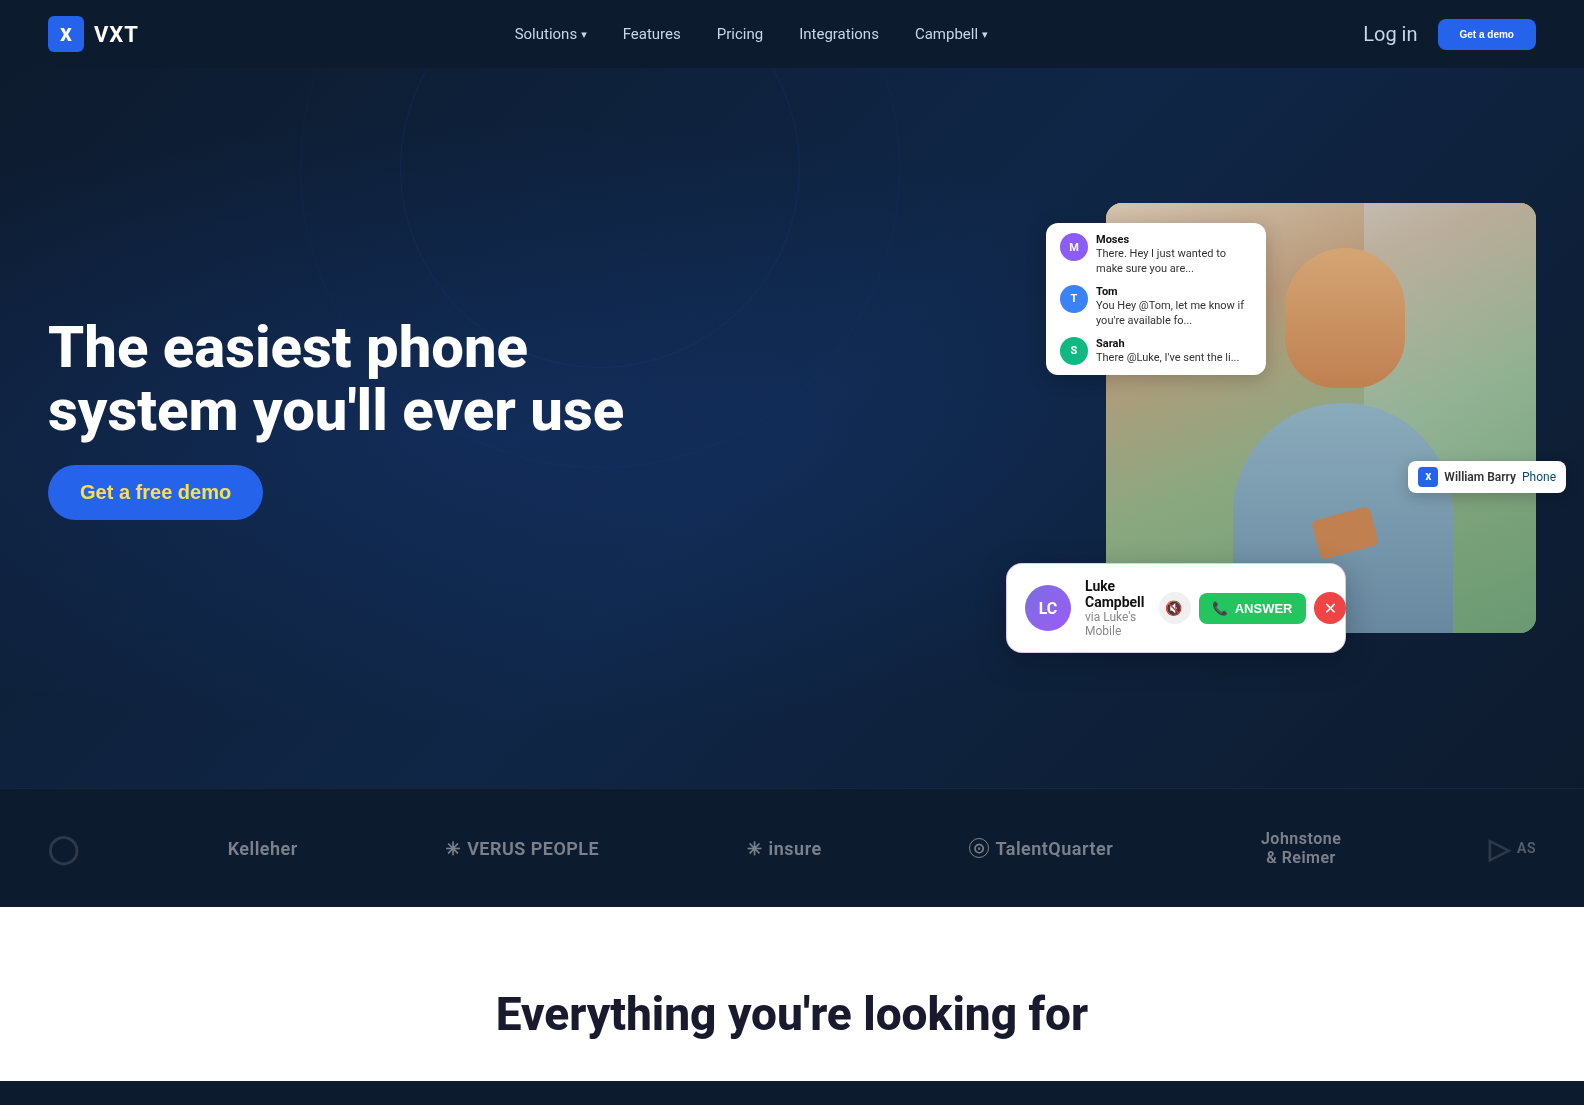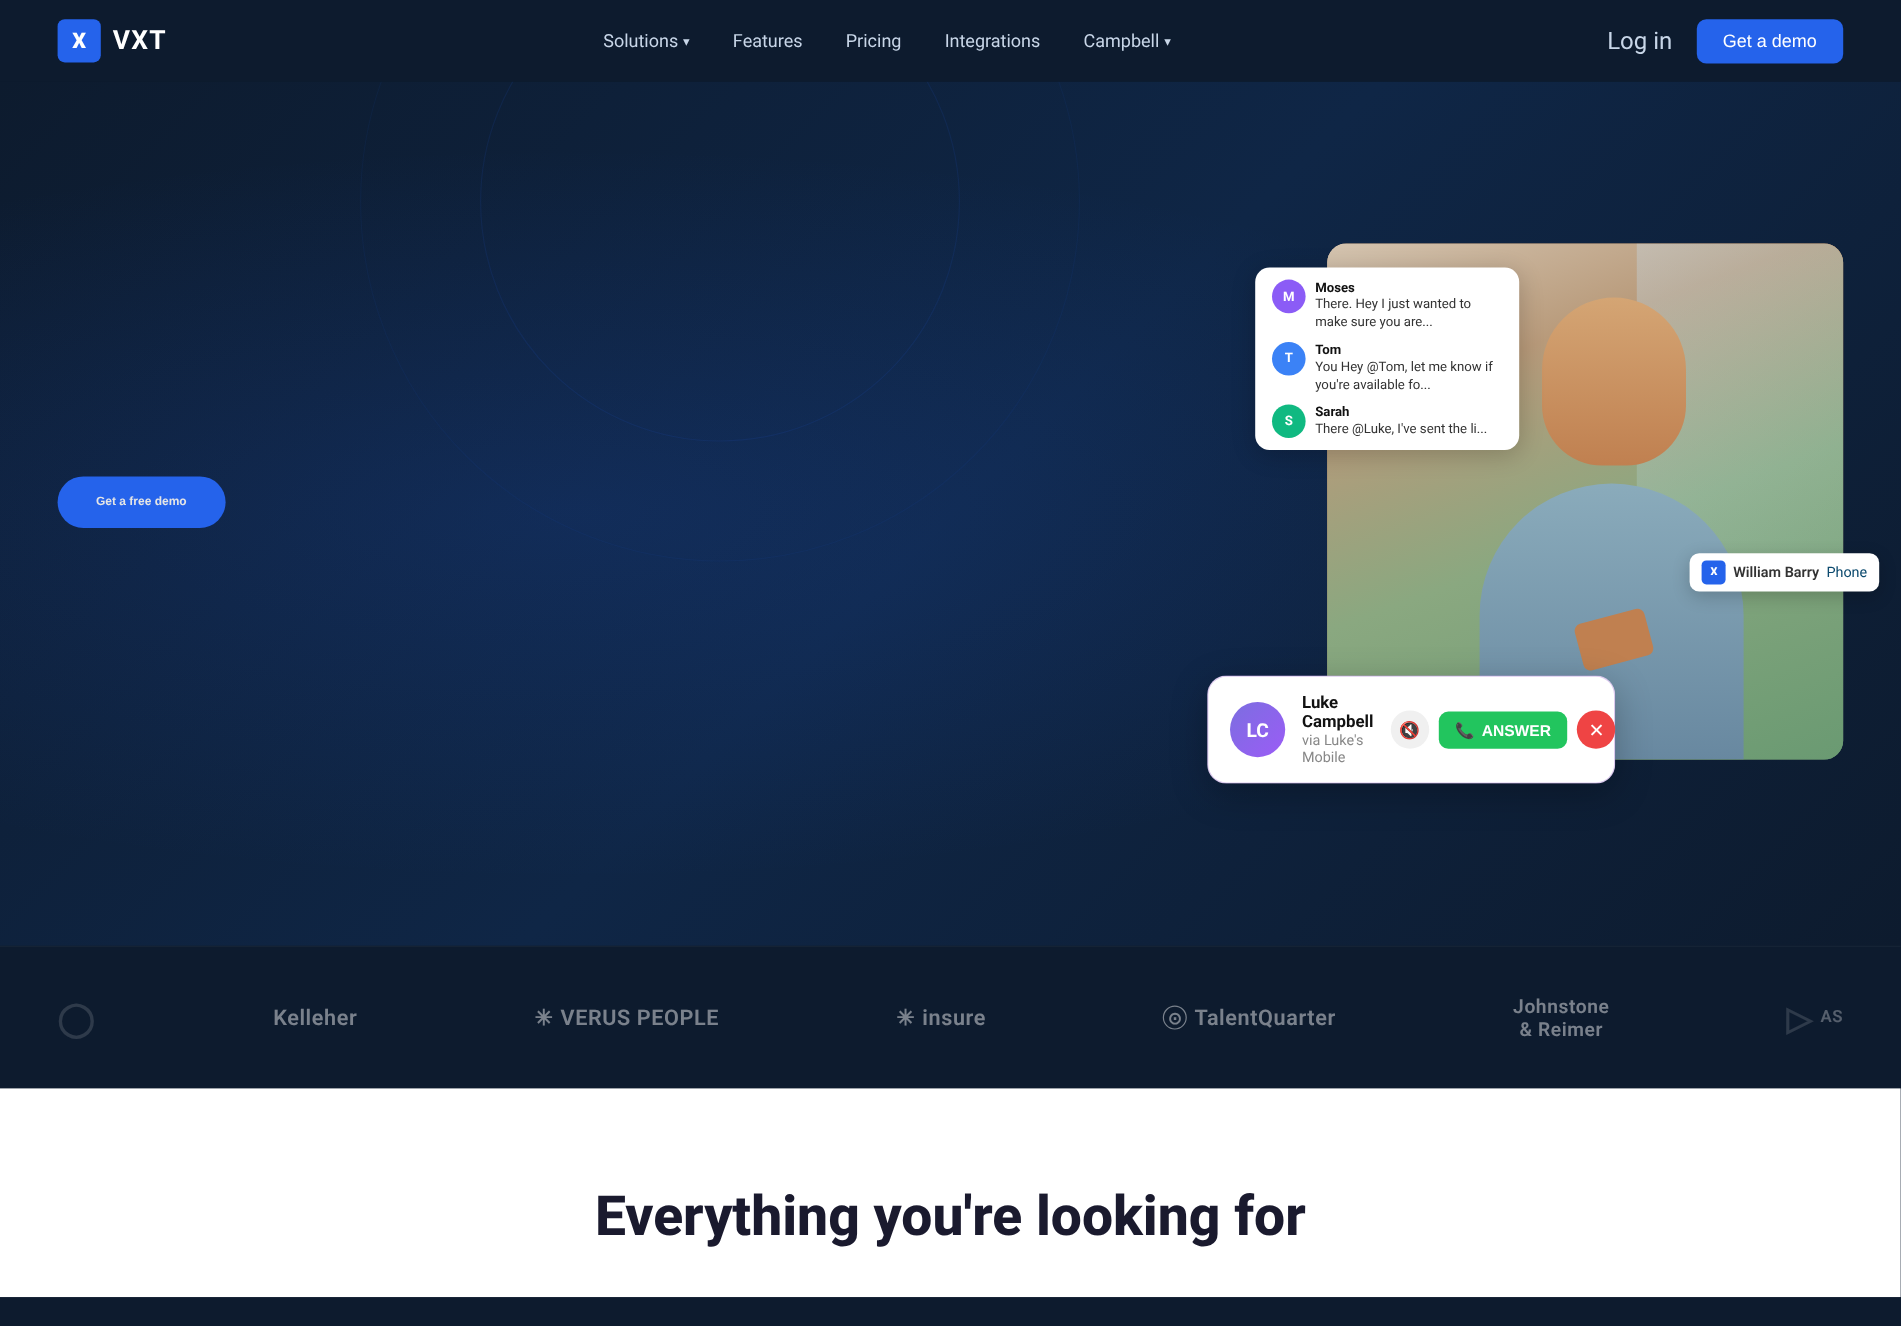--- a/index.html
+++ b/index.html
@@ -18,21 +18,21 @@
       font-weight: 900; font-size: 18px; color: white;
     }
     .nav-logo-text { font-size: 22px; font-weight: 700; letter-spacing: 1px; color: white; }
     .nav-links { display: flex; align-items: center; gap: 36px; }
     .nav-link { color: #c8d6e8; text-decoration: none; font-size: 15px; display: flex; align-items: center; gap: 4px; cursor: pointer; }
     .nav-chevron { font-size: 11px; }
     .nav-actions { display: flex; align-items: center; gap: 20px; }
     .nav-login { color: #c8d6e8; text-decoration: none; font-size: 20px; cursor: pointer; }
     .nav-cta {
       background: #2563eb; color: white; border: none; padding: 10px 22px;
-      border-radius: 8px; font-size: 15px; font-weight: 400; cursor: pointer;
+      border-radius: 8px; font-size: 10px; font-weight: 700; cursor: pointer;
     }
 
     
     .hero {
       background: linear-gradient(135deg, #0d1b2e 0%, #0f2646 50%, #0d1b2e 100%);
       min-height: 720px;
       display: flex; align-items: center;
       padding: 60px 48px 80px;
       position: relative; overflow: hidden;
     }
@@ -40,22 +40,22 @@
       content: ''; position: absolute; top: 0; left: 0; right: 0; bottom: 0;
       background: radial-gradient(ellipse at 30% 50%, rgba(37,99,235,0.15) 0%, transparent 60%);
     }
     .hero-content { flex: 1; max-width: 620px; position: relative; z-index: 2; }
     .hero-title {
       font-size: 58px; font-weight: 800; line-height: 1.08;
       color: white; margin-bottom: 24px;
     }
     .hero-subtitle { font-size: 17px; color: #93afc8; margin-bottom: 40px; line-height: 1.5; }
     .hero-btn {
-      background: #2563eb; color: #e5e5e5; border: none;
-      padding: 16px 32px; border-radius: 50px; font-size: 10px; font-weight: 600;
+      background: #2563eb; color: #fde047; border: none;
+      padding: 16px 32px; border-radius: 50px; font-size: 20px; font-weight: 600;
       cursor: pointer; display: inline-block;
     }
 
     .hero-visual { flex: 1; display: flex; justify-content: flex-end; position: relative; z-index: 2; }
     .hero-image-container { position: relative; width: 430px; height: 430px; }
     .hero-photo {
       width: 100%; height: 100%; border-radius: 16px; overflow: hidden;
       background: linear-gradient(145deg, #8b6e52, #c4956a, #7a9e7e);
       position: relative;
     }
@@ -191,20 +191,21 @@
     <a class="nav-login" href="#">Log in</a>
     <button class="nav-cta">Get a demo</button>
   </div>
 </nav>
 
 <section class="hero">
   <div class="hero-bg-circle1"></div>
   <div class="hero-bg-circle2"></div>
 
   <div class="hero-content">
+    <h1 class="hero-title">The easiest phone system you'll ever use</h1>
     <button class="hero-btn">Get a free demo</button>
   </div>
 
   <div class="hero-visual">
     <div class="hero-image-container">
 
       <div class="hero-photo">
         <div class="person-image">
 
           <div style="position:absolute;top:0;left:0;right:0;bottom:0;background:linear-gradient(160deg,#d4c4b0 0%,#b89a7a 25%,#8aa880 55%,#6a9a72 100%);"></div>

